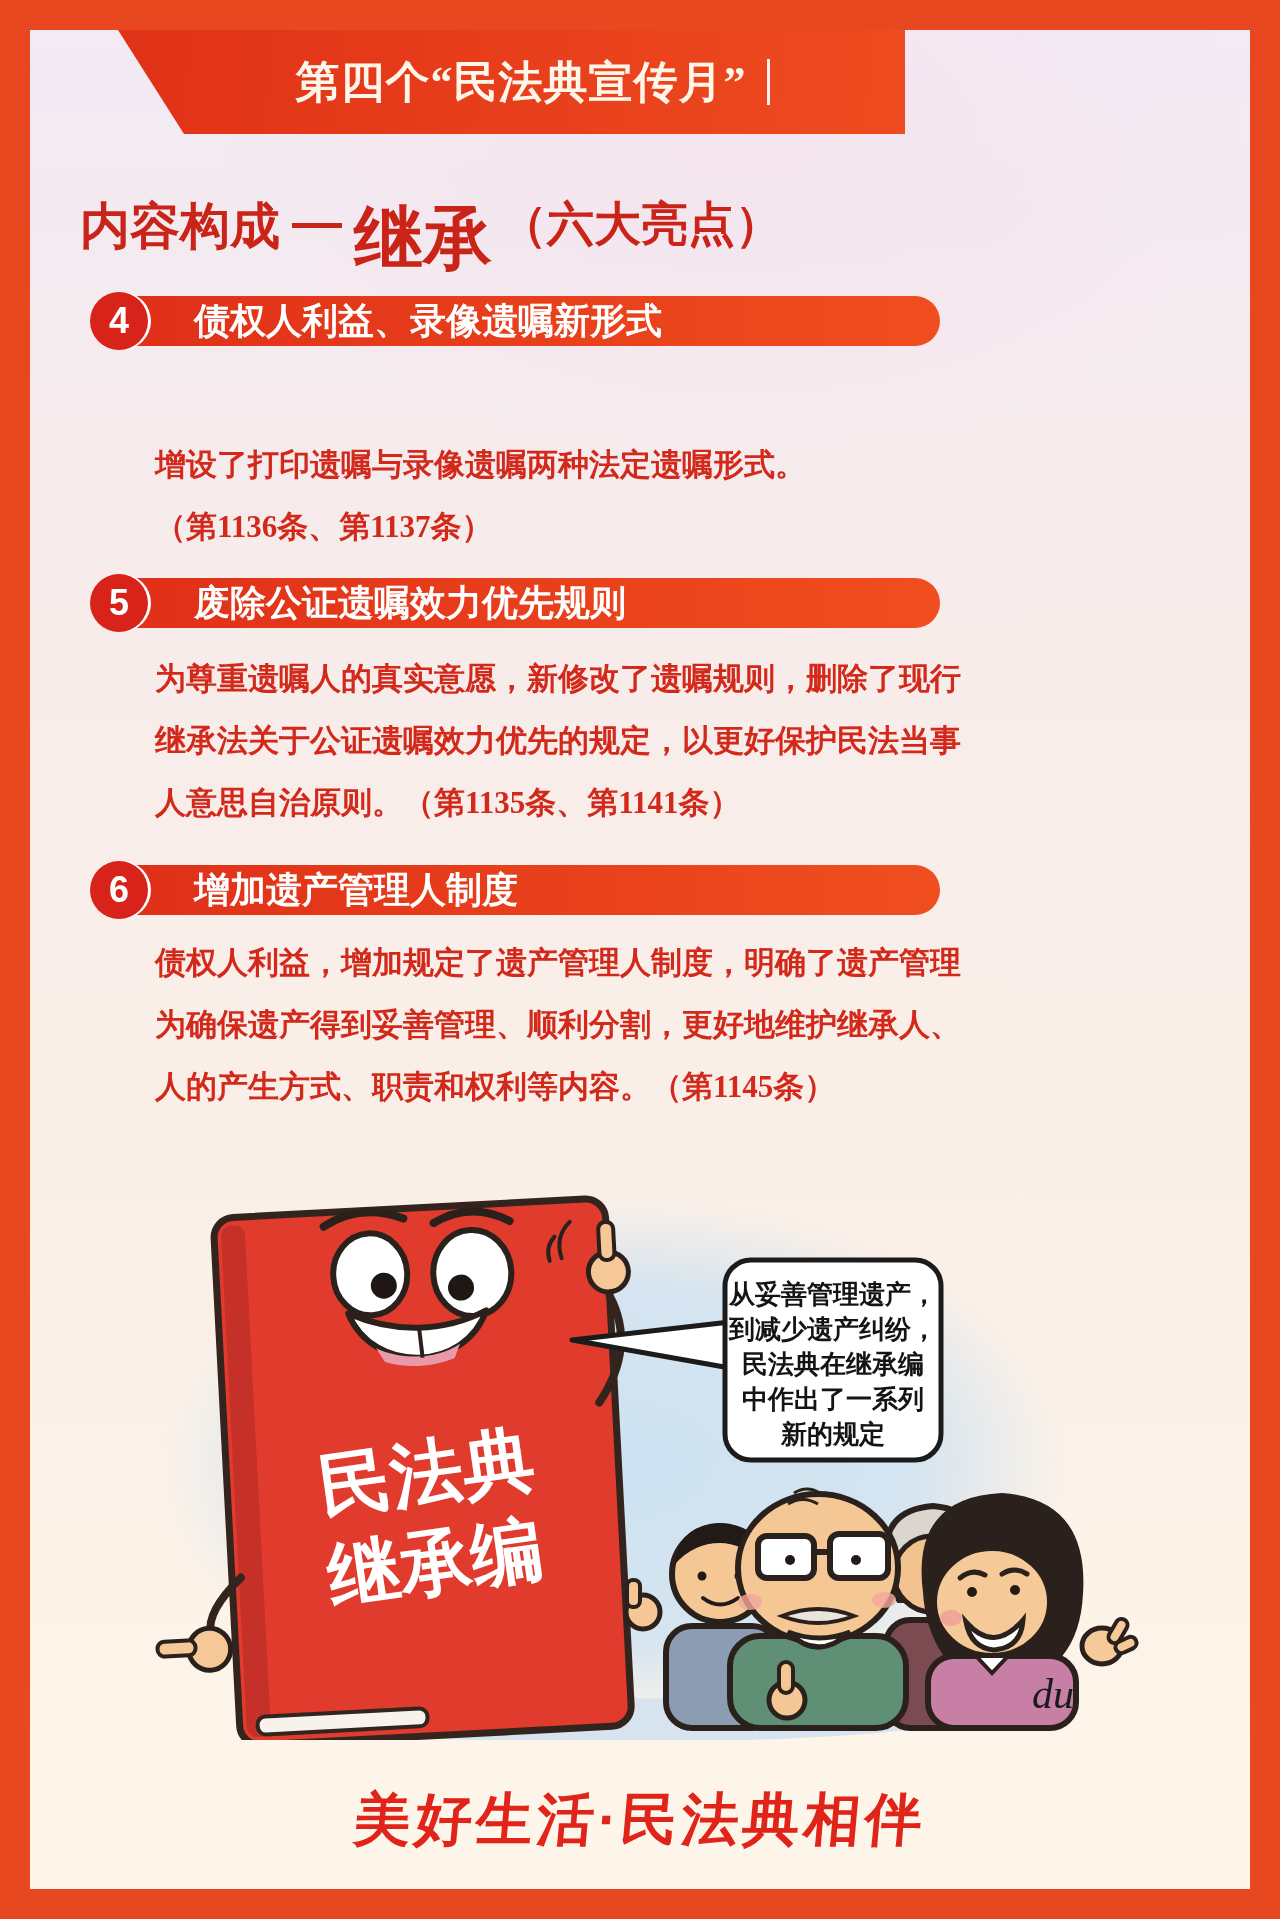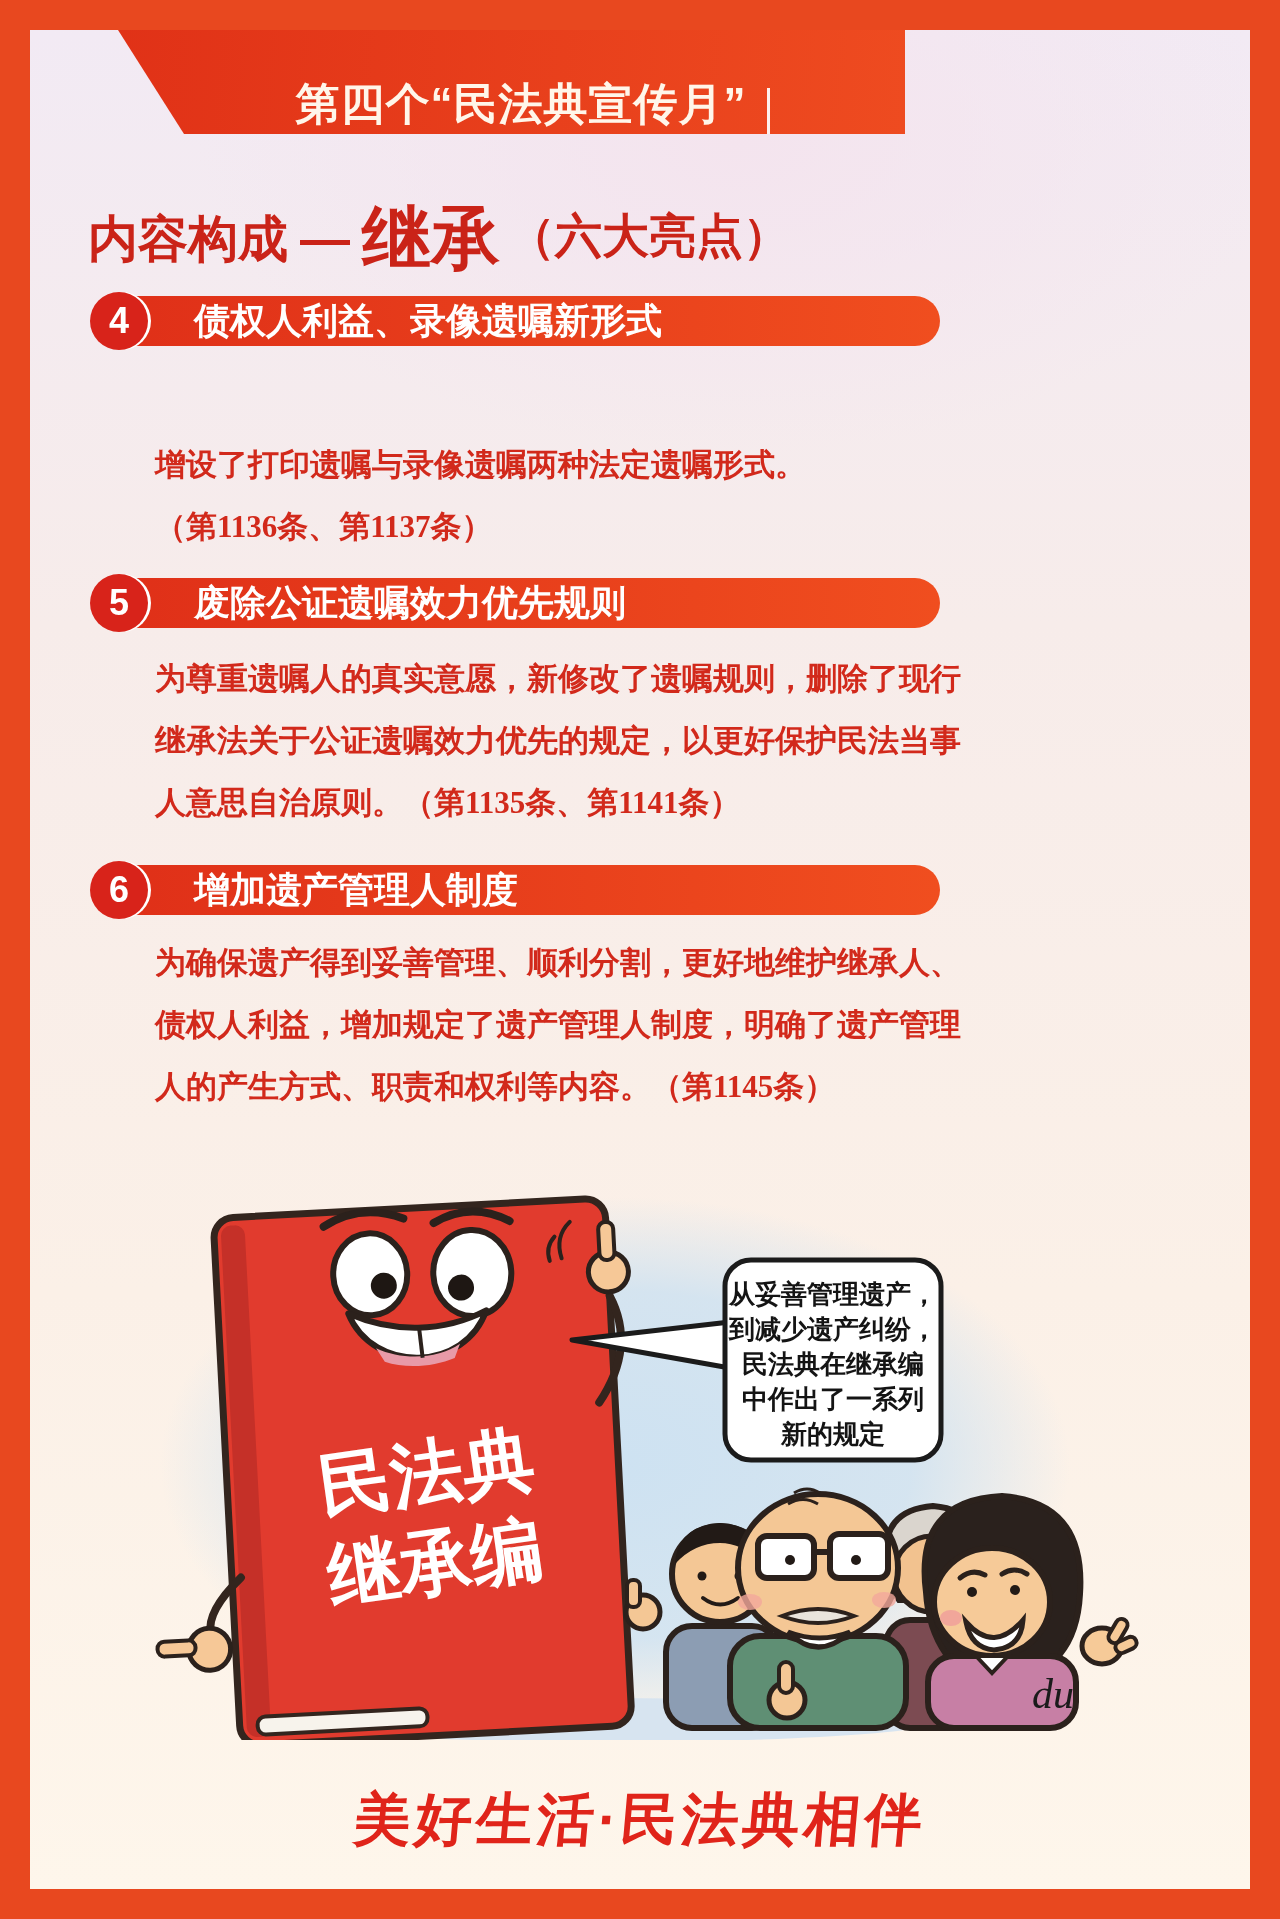--- a/index.html
+++ b/index.html
@@ -9,27 +9,27 @@
     position:absolute;left:30px;top:30px;right:30px;bottom:30px;
     background:
       radial-gradient(900px 520px at 58% 6%, #F4E4EE 0%, rgba(244,228,238,0) 60%),
       linear-gradient(180deg,#F2EAF4 0%, #F7ECEA 32%, #FBF0E7 68%, #FEF6EB 100%);
   }
   
   .banner{
     position:absolute;top:0;left:0;width:875px;height:104px;
     background:linear-gradient(95deg,#DF2F16 0%, #EE4B20 100%);
     clip-path:polygon(88px 0, 100% 0, 100% 100%, 154px 100%);
-    display:flex;align-items:flex-end;justify-content:center;
+    display:flex;align-items:center;justify-content:center;
     padding-left:150px;box-sizing:border-box;
-    color:#FFF6EA;font-size:44px;font-weight:700;letter-spacing:1px;white-space:nowrap;
+    color:#FFF6EA;font-size:44px;font-weight:700;letter-spacing:1px;white-space:nowrap;font-family:Liberation Serif, serif;
   }
   .banner .divider{display:inline-block;width:3px;height:46px;background:rgba(255,255,255,.92);margin:0 20px;}
   
-  .title{position:absolute;top:163px;left:58px;display:flex;align-items:center;color:#CA2318;white-space:nowrap;}
+  .title{position:absolute;top:163px;left:50px;display:flex;align-items:flex-start;color:#CA2318;white-space:nowrap;}
   .title .prefix{font-size:50px;font-weight:700;}
   .title .dash{font-size:50px;font-weight:900;margin:0 12px;}
   .title .topic{font-size:69px;font-weight:900;}
   .title .note{font-size:47px;font-weight:700;margin-left:8px;padding-bottom:5px;}
   
   .pill{
     position:absolute;left:68px;width:842px;height:50px;border-radius:26px;
     background:linear-gradient(90deg,#DF2F18 0%, #F04E1F 100%);
     color:#FFFFFF;font-size:36px;font-weight:700;line-height:50px;
     padding-left:96px;box-sizing:border-box;white-space:nowrap;
@@ -87,22 +87,22 @@
       <div class="bline">为尊重遗嘱人的真实意愿，新修改了遗嘱规则，删除了现行</div>
       <div class="bline">继承法关于公证遗嘱效力优先的规定，以更好保护民法当事</div>
       <div class="bline">人意思自治原则。（第1135条、第1141条）</div>
     </div>
 
     <div class="pill s6">
       <div class="badge">6</div>
       <span>增加遗产管理人制度</span>
     </div>
     <div class="body b6">
+      <div class="bline">债权人利益，增加规定了遗产管理人制度，明确了遗产管理</div>
       <div class="bline">为确保遗产得到妥善管理、顺利分割，更好地维护继承人、</div>
-      <div class="bline">债权人利益，增加规定了遗产管理人制度，明确了遗产管理</div>
       <div class="bline">人的产生方式、职责和权利等内容。（第1145条）</div>
     </div>
 
     <svg class="cartoon" viewBox="0 0 1220 580">
       <defs>
         <radialGradient id="glow" cx="0.5" cy="0.5" r="0.5">
           <stop offset="0%" stop-color="#CBE1F2" stop-opacity="0.95"></stop>
           <stop offset="65%" stop-color="#CBE1F2" stop-opacity="0.8"></stop>
           <stop offset="100%" stop-color="#CBE1F2" stop-opacity="0"></stop>
         </radialGradient>

